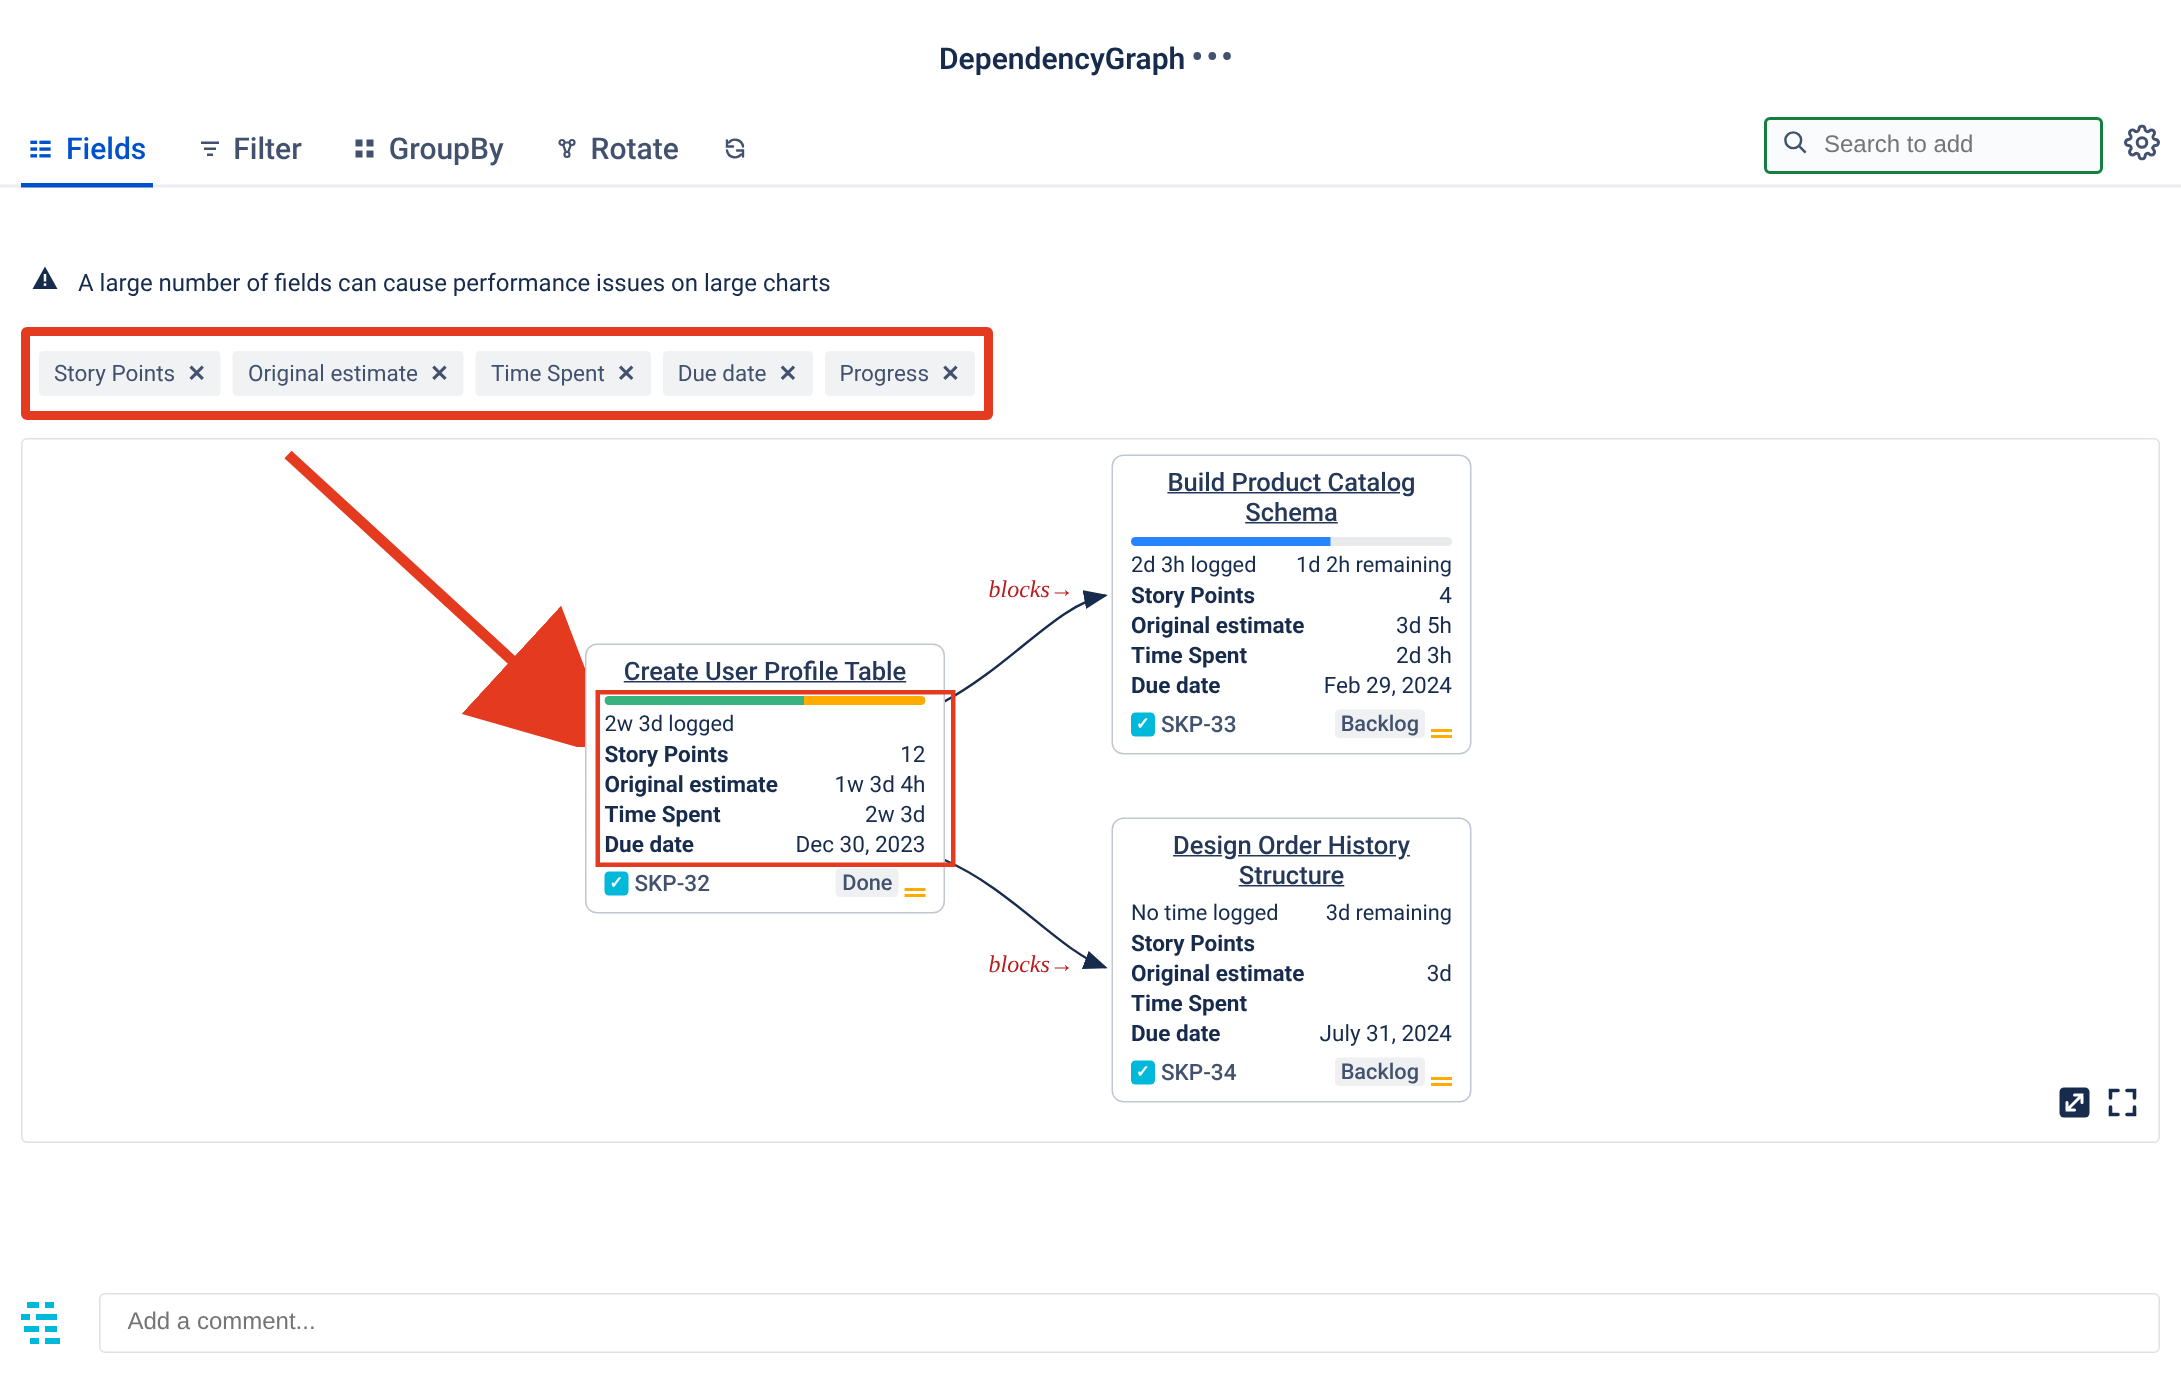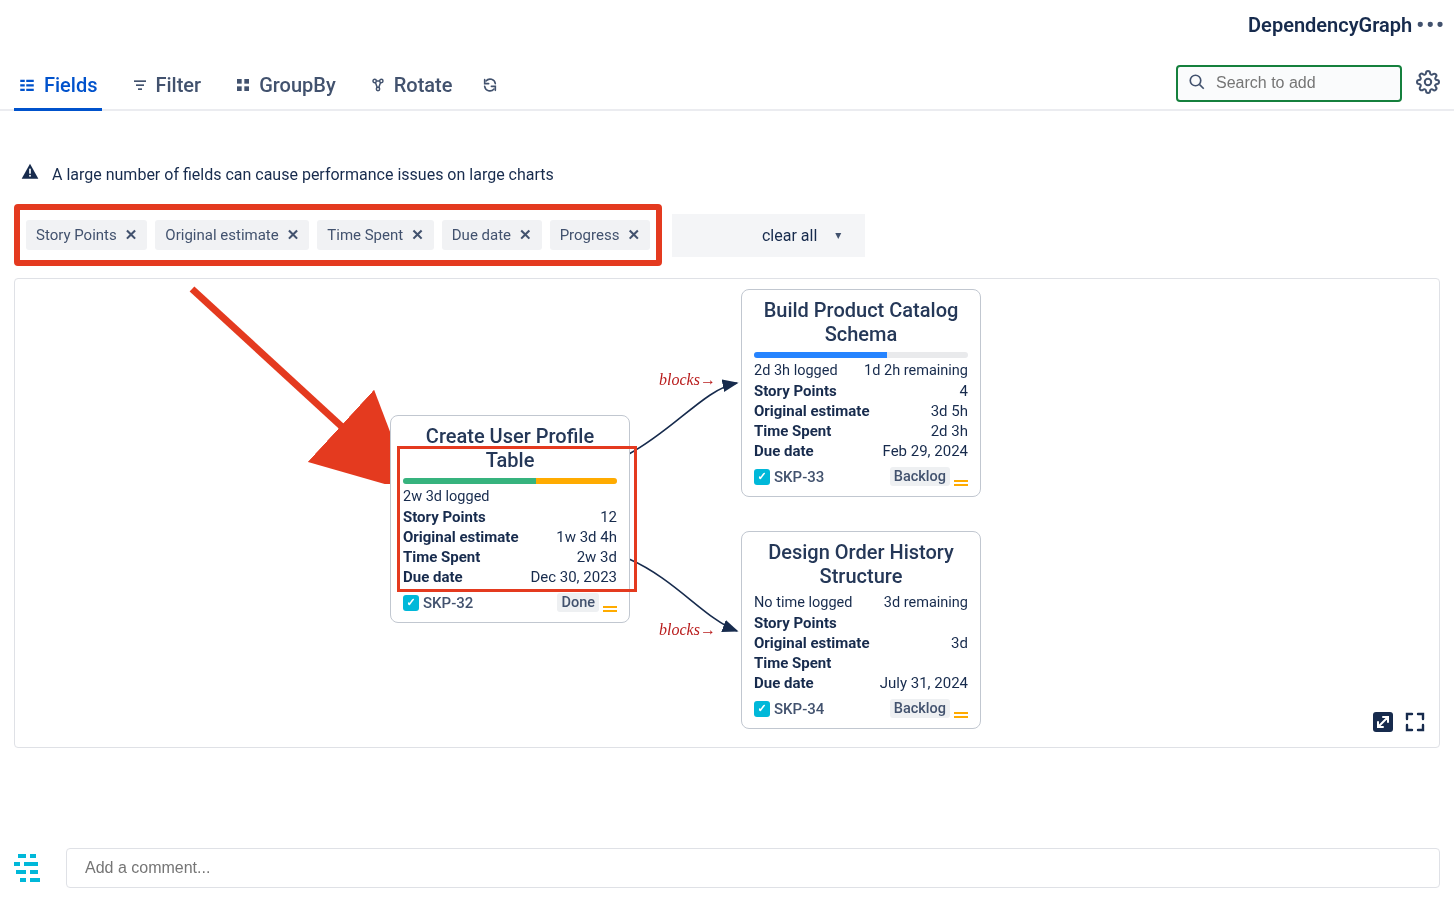--- a/index.html
+++ b/index.html
@@ -6,22 +6,23 @@
   body {
     font-family: -apple-system, BlinkMacSystemFont, "Segoe UI", Roboto, Helvetica, Arial, sans-serif;
     color: #172b4d;
     background: #fff;
     font-size: 14px;
     width: 1454px;
   }
   header.topbar {
     display: flex;
     align-items: center;
-    justify-content: flex-end;
-    padding: 8px 4px 0 14px;
+    justify-content: center;
+    padding: 8px 14px 0 14px;
+    margin-top: 14px;
   }
   .app-title { font-size: 20px; font-weight: 600; }
   .more-btn { font-size: 22px; font-weight: 700; letter-spacing: 2px; color: #42526e; cursor: pointer; padding: 4px; }
   nav.tabs {
     display: flex; align-items: center; gap: 26px;
     padding: 0 14px;
     margin-top: 22px;
     border-bottom: 2px solid #ebecf0;
   }
   .tab {
@@ -80,22 +81,22 @@
     position: absolute; background: #fff;
     border: 1.5px solid #c1c7d0; border-radius: 8px;
     padding: 8px 12px 10px 12px; width: 240px;
     font-size: 15px; color: #172b4d;
   }
   .card.hlred::after {
     content:""; position:absolute; left:6px; right:-8px; top:30px; bottom:30px;
     border: 3px solid #e43a1f; pointer-events:none;
   }
   .card h3 {
-    text-align: center; font-size: 20px; font-weight: 500;
-    color: #253858; margin-bottom: 6px;
+    text-align: center; font-size: 17px; font-weight: 500;
+    color: #253858; margin-bottom: 6px; text-decoration: underline;
   }
   .progress { height: 6px; border-radius: 3px; background: #e9eaec; display:flex; overflow:hidden; margin-bottom:4px;}
   .progress > span { display:block; height:100%; }
   .row-time { display:flex; justify-content: space-between; font-size: 14.5px; margin-bottom:2px;}
   .field-row { display: flex; justify-content: space-between; font-size: 15px; padding: 1px 0;}
   .field-row .lbl { font-weight: 700; }
   .card-foot { display:flex; justify-content: space-between; align-items:center; margin-top:6px;}
   .issue-key { display:flex; align-items:center; gap:4px; color:#42526e; font-weight:500; cursor:pointer;}
   .issue-type { width:16px; height:16px; background:#00b8d9; border-radius:3px; display:flex; align-items:center; justify-content:center; color:#fff; font-size:11px; font-weight:700;}
   .status-pill { display:flex; align-items:flex-end; gap:4px;}
@@ -226,24 +227,20 @@
       </div>
     <div class="chip">
         <span>Due date</span>
         <span class="x">✕</span>
       </div>
     <div class="chip">
         <span>Progress</span>
         <span class="x">✕</span>
       </div>
   </div>
-  <div class="clear-all">
-    <span>clear all</span>
-    <span class="chev">▾</span>
-  </div>
 </div>
 
 <div class="canvas-wrap">
   <svg class="arrows">
     <defs>
       <marker id="ah" markerWidth="10" markerHeight="8" refX="9" refY="4" orient="auto">
           <path d="M0,0 L10,4 L0,8 Z" fill="#172b4d"></path>
         </marker>
     </defs>
     <path d="M614 175 C660 150, 690 110, 722 104" stroke="#172b4d" stroke-width="1.6" fill="none" marker-end="url(#ah)"></path>

